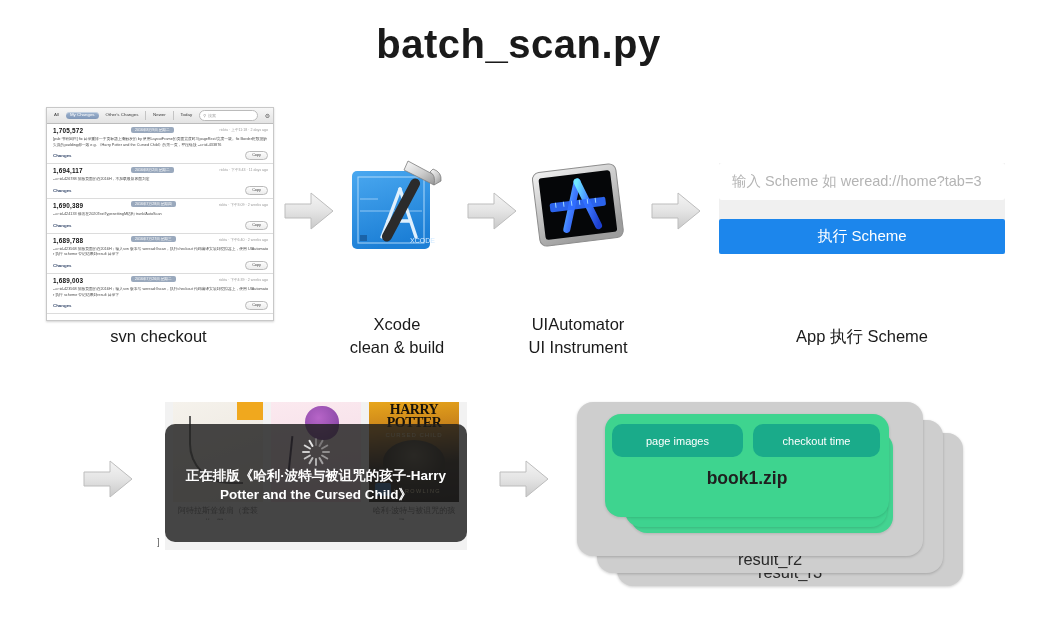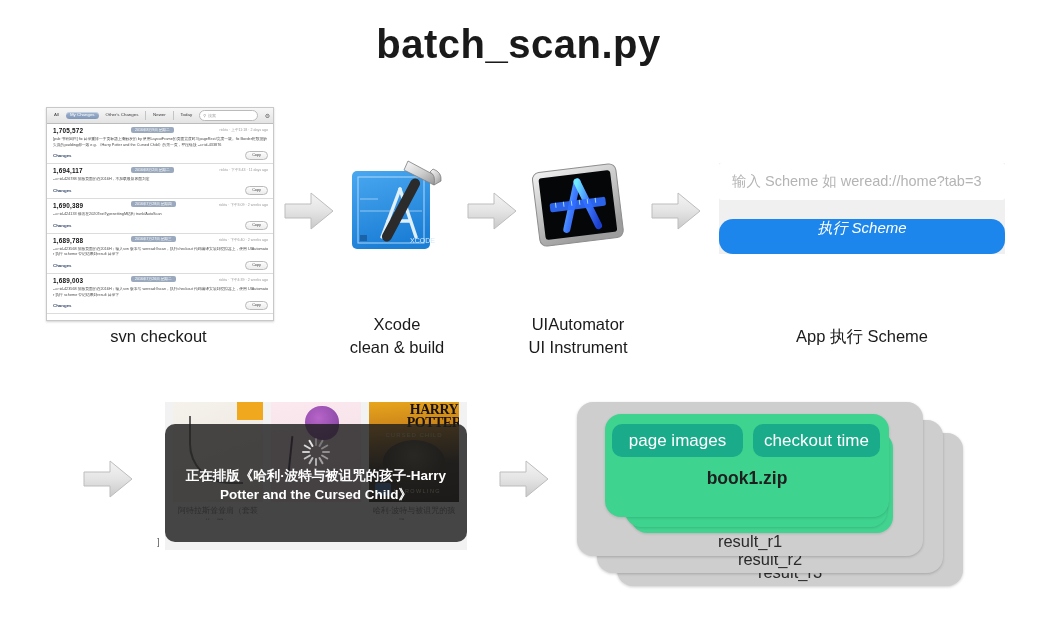--- a/index.html
+++ b/index.html
@@ -80,22 +80,22 @@
     background:#f0f0f0;
   }
   #scheme-input{
     position:absolute;left:0;top:0;width:286px;height:37px;background:#fff;
     border-radius:3px;display:flex;align-items:center;box-sizing:border-box;
     padding:0 13px;border:none;
   }
   #scheme-input .ph{font-size:14.5px;color:#b4b4b4;white-space:nowrap;}
   #scheme-button{
     position:absolute;left:0;top:56px;width:286px;height:35px;
-    background:#1c86ec;border-radius:14px;display:flex;
-    align-items:flex-start;justify-content:center;font-style:italic;
+    background:#1c86ec;border-radius:2px;display:flex;
+    align-items:center;justify-content:center;
   }
   #scheme-button span{font-size:15px;color:#fff;}
 
   
   .caption{
     position:absolute;text-align:center;font-size:16.5px;color:#1a1a1a;
     line-height:1.38;white-space:nowrap;
   }
 
   
@@ -133,21 +133,21 @@
   #cover-3{left:204px;}
   #cover-3 .img{background:linear-gradient(175deg,#e8a61c 0%,#c8821a 28%,#2b2115 62%,#120d08 100%);}
   #cover-3 .img:before{
     content:"";position:absolute;left:50%;top:38px;width:62px;height:44px;
     margin-left:-31px;border-radius:50% 50% 38% 38%;
     background:radial-gradient(ellipse at 50% 35%,#5d5440 0%,#231c10 70%);
   }
   #cover-3 .hp{
     position:absolute;left:0;top:2px;width:100%;text-align:center;
     font-family:"Liberation Serif","DejaVu Serif",serif;font-weight:bold;
-    font-size:14px;color:#17120a;line-height:.92;letter-spacing:-.5px;padding-left:20px;
+    font-size:14px;color:#17120a;line-height:.92;letter-spacing:-.5px;
   }
   #cover-3 .cc{
     position:absolute;left:0;top:30px;width:100%;text-align:center;
     font-size:6px;color:#d8c79a;letter-spacing:1px;
   }
   #cover-3 .rk{
     position:absolute;left:0;bottom:8px;width:100%;text-align:center;
     font-size:5.5px;color:#e6d9ad;letter-spacing:1.4px;
   }
   #cover-3 .badge{
@@ -190,21 +190,21 @@
     font-size:16.5px;color:#2b2b2b;
   }
   .green-card{
     position:absolute;background:#3ed48f;border-radius:16px;
     box-shadow:0 1px 3px rgba(0,0,0,.14);
   }
   .pill{
     position:absolute;background:#1aab8a;border-radius:10px;
     display:flex;align-items:center;justify-content:center;
   }
-  .pill span{font-size:17px;color:#ffffff;white-space:nowrap;}
+  .pill span{font-size:11px;color:#ffffff;white-space:nowrap;}
   #zip-label{
     position:absolute;left:0;width:100%;text-align:center;
     font-size:17.5px;color:#1f1f1f;font-weight:bold;
   }
 </style>
 </head>
 <body>
 
 <div class="stage">
 
@@ -460,16 +460,15 @@
     <div class="green-card" style="left:28px;top:16px;width:284px;height:103px;">
       <div class="pill" style="left:7px;top:10px;width:131px;height:33px;">
         <span>page images</span>
       </div>
       <div class="pill" style="left:148px;top:10px;width:127px;height:33px;">
         <span>checkout time</span>
       </div>
       <div id="zip-label" style="top:54px;">book1.zip</div>
     </div>
 
-    <div class="result-label" style="left:0px;top:134px;width:346px;">result_r1</div>
   </div>
 
 </div>
 
 </body></html>

